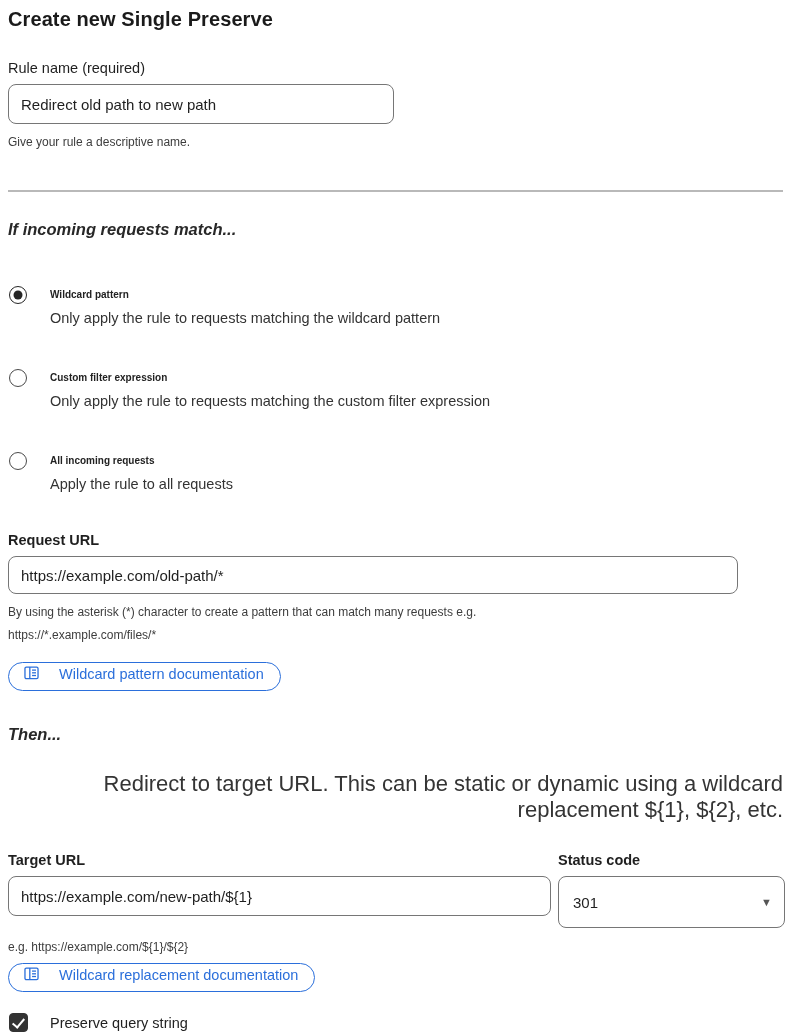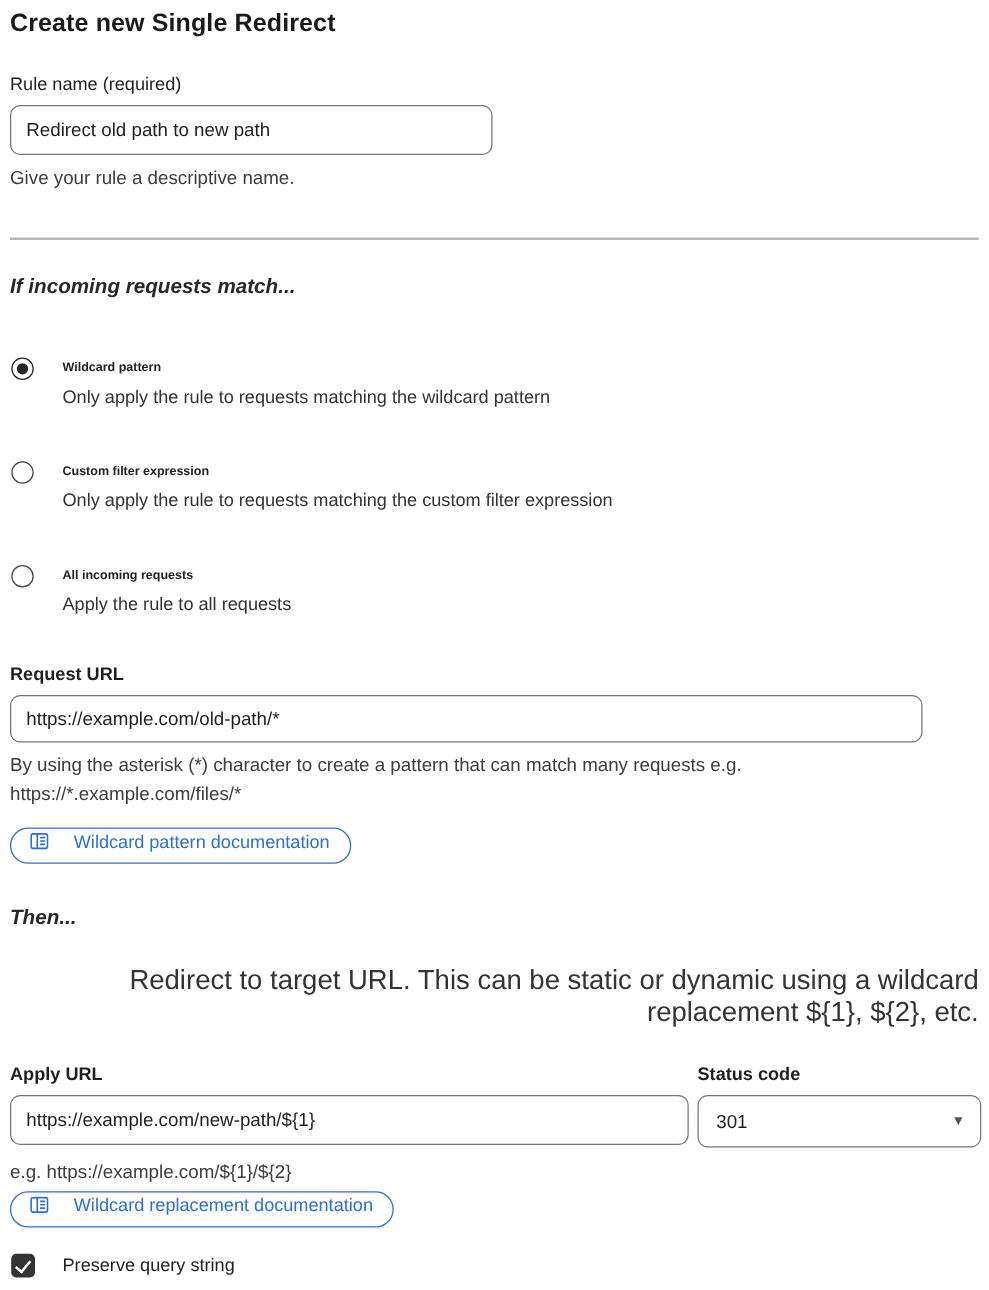--- a/index.html
+++ b/index.html
@@ -16,21 +16,21 @@
   .field-label.bold { font-weight:700; }
 
   .text-input {
     display:block; margin-top:8px; height:40px; width:386px;
     border:1px solid #767676; border-radius:8px;
     padding:0 12px; font-family:inherit; font-size:15px; color:#1f1f1f;
     outline:none; background:#fff;
   }
   .text-input.full { width:730px; height:38px; }
 
-  .help-text { margin-top:7px; color:#3d3d3d; font-size:15px; line-height:23px; }
+  .help-text { margin-top:7px; color:#3d3d3d; font-size:12px; line-height:23px; }
 
   .divider { border:none; border-top:2px solid #b9b9b9; margin-top:36px; }
 
   .section-heading { margin-top:28px; font-size:16.5px; font-weight:700; color:#282828;font-style:italic; }
 
   .radio-group { margin-top:44px; }
   .radio-row { display:flex; align-items:flex-start; margin-bottom:36px; cursor:default; }
   .radio-circle {
     flex:0 0 auto; width:18px; height:18px; border-radius:50%;
     border:1.5px solid #4a4a4a; margin:3px 0 0 1px; background:#fff; position:relative;
@@ -56,21 +56,21 @@
   .then-paragraph { margin-top:27px; font-size:22px; color:#343434;text-align:right; }
 
   .target-grid {
     margin-top:29px;
     display:grid; grid-template-columns:543px 227px; column-gap:7px;
   }
   .target-grid .field-label { margin-top:0; font-weight:700; }
   .target-grid .text-input { width:100%; }
 
   .select-box {
-    margin-top:8px; height:42px; border:1px solid #767676; border-radius:8px;
+    margin-top:8px; height:52px; border:1px solid #767676; border-radius:8px;
     display:flex; align-items:center; justify-content:space-between;
     padding:0 12px 0 14px; font-size:15px; color:#1f1f1f; background:#fff; cursor:default;
   }
   .select-caret { color:#555; font-size:11px; }
 
   .checkbox-row { margin-top:21px; display:flex; align-items:center; }
   .checkbox {
     width:19px; height:19px; border-radius:4px; border:1.5px solid #333;
     background:#fff; position:relative; margin-left:1px;
   }
@@ -89,21 +89,21 @@
     height:34px; padding:0 16px; cursor:pointer;
   }
   .btn-cancel { background:#e1e1e1; color:#262626; }
   .btn-primary { background:var(--primary-blue,#0b6cf4); color:#fff; }
 </style>
 </head>
 <body>
 
 
 
-<h1 class="page-title">Create new Single Redirect</h1>
+<h1 class="page-title">Create new Single Preserve</h1>
 
 <div class="field-label">Rule name (required)</div>
 <input class="text-input" type="text" value="Redirect old path to new path" style="">
 <div class="help-text">Give your rule a descriptive name.</div>
 
 <hr class="divider">
 
 <div class="section-heading">If incoming requests match...</div>
 
 <div class="radio-group">
@@ -147,21 +147,21 @@
       <line x1="8.6" y1="10.2" x2="12.8" y2="10.2"></line>
     </svg>
   </span>
   <span>Wildcard pattern documentation</span>
 </button>
 
 <div class="section-heading" style="margin-top:34px;">Then...</div>
 <div class="then-paragraph">Redirect to target URL. This can be static or dynamic using a wildcard replacement ${1}, ${2}, etc.</div>
 
 <div class="target-grid">
-  <div class="field-label">Apply URL</div>
+  <div class="field-label">Target URL</div>
   <div class="field-label">Status code</div>
 
   <input class="text-input" type="text" value="https://example.com/new-path/${1}" style="">
   <div class="select-box">
     <span>301</span>
     <span class="select-caret">▼</span>
   </div>
 
   <div class="help-text" style="margin-top:8px;">e.g. https://example.com/${1}/${2}</div>
   <div></div>

